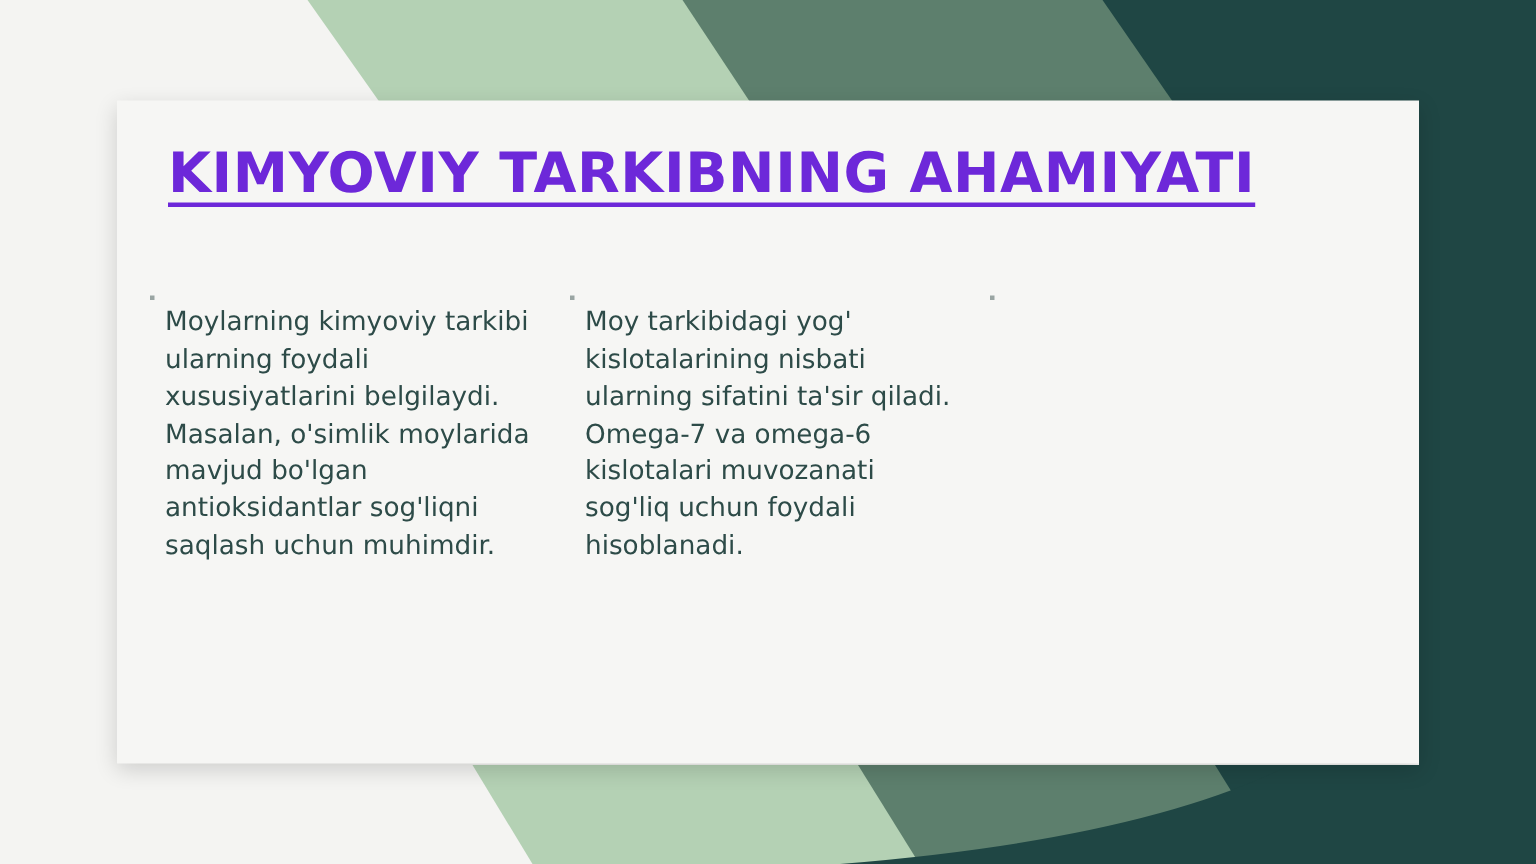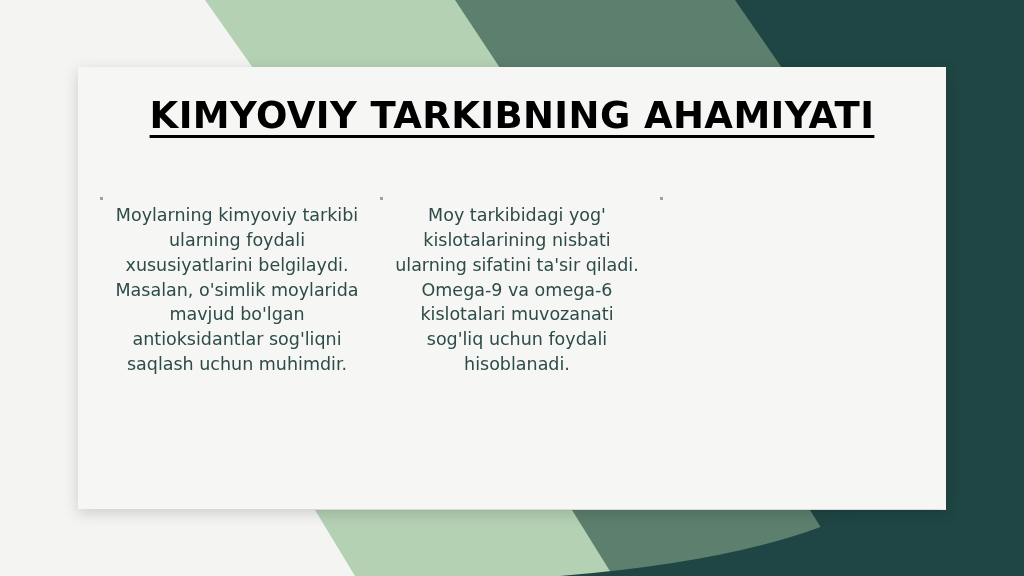--- a/index.html
+++ b/index.html
@@ -37,25 +37,24 @@
     width: 868px;
     height: 442px;
     background: #f6f6f4;
     box-shadow: 0 4px 14px rgba(0,0,0,0.16);
   }
 
   
   #title {
     margin: 0;
     padding: 28px 34px 0 34px;
-    text-align: center;
     font-size: 37px;
     font-weight: bold;
     letter-spacing: 0.4px;
-    color: #000000;
+    color: #6d28d9;
     text-decoration: underline;
     text-underline-offset: 7px;
     text-decoration-thickness: 3px;
     line-height: 1.15;
     white-space: nowrap;
   }
 
   
   #columns {
     display: flex;
@@ -74,21 +73,21 @@
   .bullet-dot {
     flex: 0 0 auto;
     width: 3px;
     height: 3px;
     background: #9aa5a3;
     margin-top: 11px;
     margin-right: 7px;
   }
   .column-text {
     flex: 1 1 auto;
-    text-align: center;
+    text-align: left;
     font-size: 17.5px;
     line-height: 1.42;
     color: #2d4b48;
   }
 </style>
 </head>
 <body>
 
 <div id="slide">
 
@@ -117,21 +116,21 @@
 
     <div id="columns">
 
       <div class="column">
         <span class="bullet-dot"></span>
         <p class="column-text">Moylarning kimyoviy tarkibi ularning foydali xususiyatlarini belgilaydi. Masalan, o'simlik moylarida mavjud bo'lgan antioksidantlar sog'liqni saqlash uchun muhimdir.</p>
       </div>
 
       <div class="column">
         <span class="bullet-dot"></span>
-        <p class="column-text">Moy tarkibidagi yog' kislotalarining nisbati ularning sifatini ta'sir qiladi. Omega-9 va omega-6 kislotalari muvozanati sog'liq uchun foydali hisoblanadi.</p>
+        <p class="column-text">Moy tarkibidagi yog' kislotalarining nisbati ularning sifatini ta'sir qiladi. Omega-7 va omega-6 kislotalari muvozanati sog'liq uchun foydali hisoblanadi.</p>
       </div>
 
       <div class="column">
         <span class="bullet-dot"></span>
       </div>
 
     </div>
   </div>
 </div>
 

